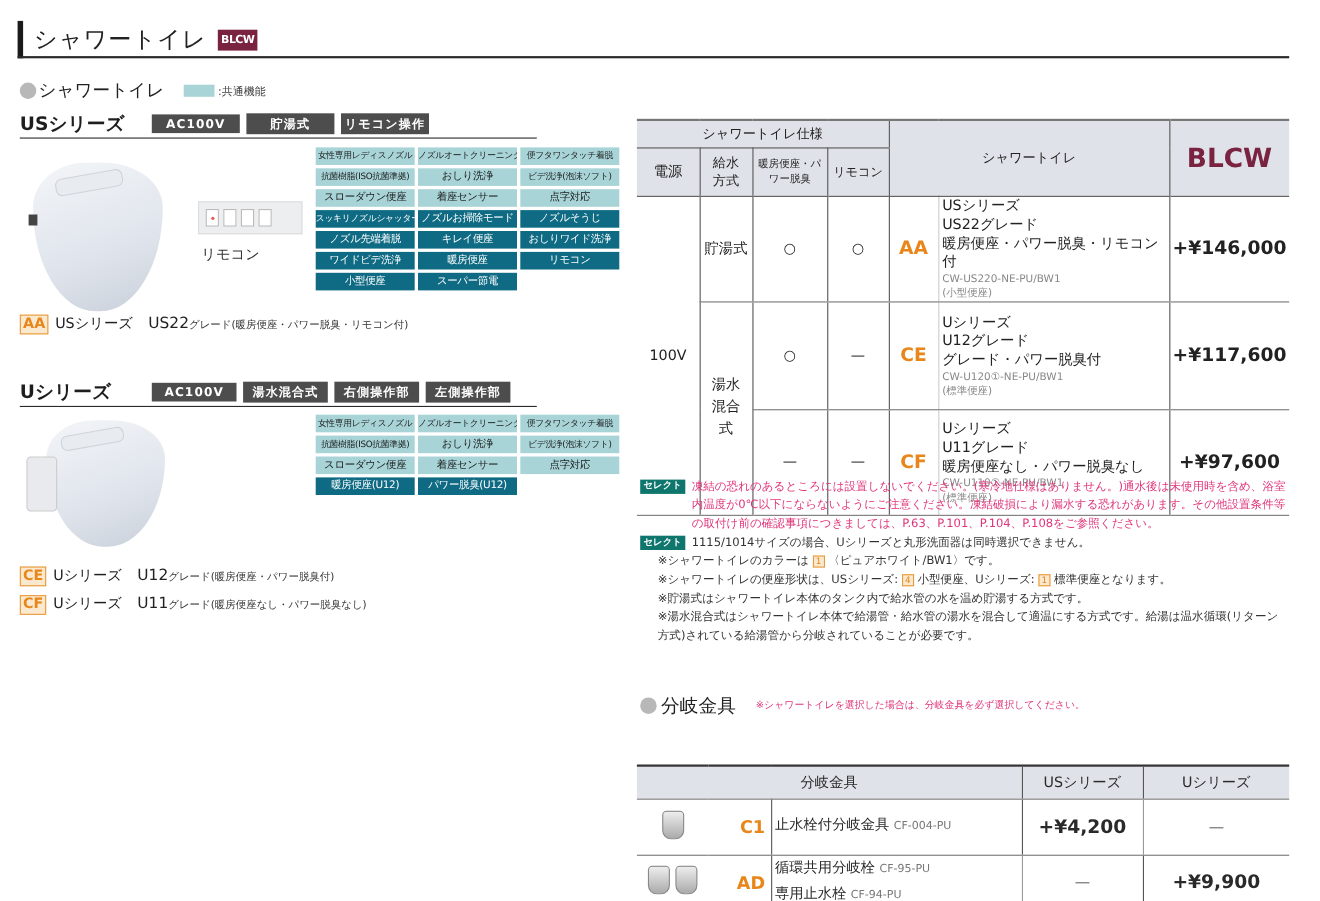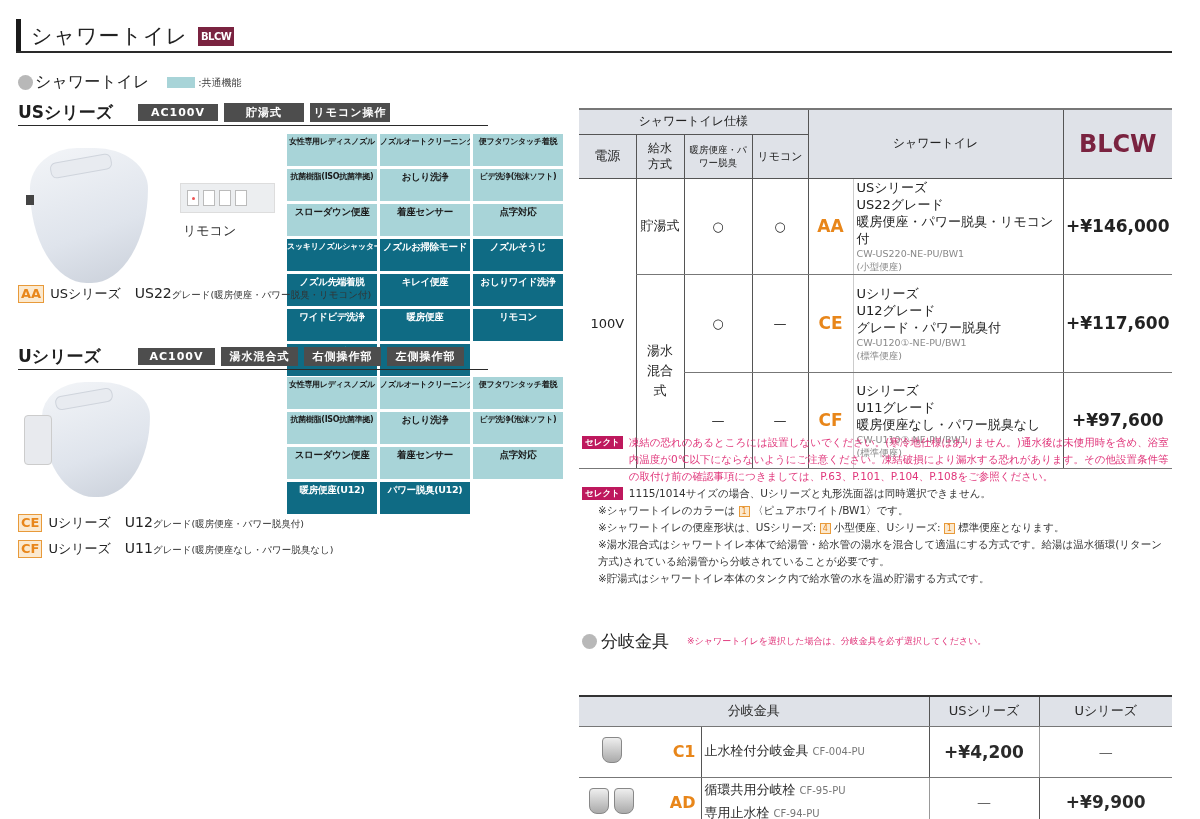--- a/index.html
+++ b/index.html
@@ -28,21 +28,21 @@
   .toilet-img { position: absolute; }
   .toilet-shape { position: absolute; background: linear-gradient(160deg, #f3f5f8 0%, #dfe4ec 60%, #c9cfd9 100%); border-radius: 40% 45% 48% 48% / 30% 30% 70% 70%; }
   .toilet-lid { position: absolute; background: #e8ebf0; border: 1px solid #cfd4dc; border-radius: 6px; }
   .remote { position: absolute; left: 180px; top: 183px; width: 95px; height: 30px; background: #eceef0; border: 1px solid #ddd; display: flex; align-items: center; gap: 4px; padding-left: 6px; }
   .remote .k { width: 12px; height: 16px; background: #fff; border: 1px solid #bbb; }
   .remote .k.red { background: #fff; position: relative; }
   .remote .k.red::after { content: ""; position: absolute; left: 4px; top: 6px; width: 3px; height: 3px; background: #e55; border-radius: 50%; }
   .remote-label { position: absolute; left: 183px; top: 222px; font-size: 13px; color: #333; }
 
   .chips { position: absolute; display: grid; grid-template-columns: 90px 90px 90px; gap: 3px 3px; }
-  .chip { height: 32px; font-size: 9.5px; font-weight: bold; text-align: center; line-height: 16px; white-space: nowrap; overflow: hidden; letter-spacing: -0.3px; }
+  .chip { height: 16px; font-size: 9.5px; font-weight: normal; text-align: center; line-height: 16px; white-space: nowrap; overflow: hidden; letter-spacing: -0.3px; }
   .chip.common { background: #a8d4d8; color: #1a1a1a; }
   .chip.feature { background: #0f6b84; color: #ffffff; }
   .chip.sm { font-size: 8px; }
 
   .option-line { position: absolute; left: 18px; display: flex; align-items: baseline; }
   .code-box { border: 1.5px solid #e89a3a; color: #e8861a; background: #fbe9cf; font-weight: bold; font-size: 13px; padding: 0 2px; line-height: 16px; margin-right: 6px; }
   .opt-series { font-size: 13px; color: #222; }
   .opt-grade { font-size: 14px; margin-left: 14px; color: #222; }
   .opt-desc { font-size: 9.5px; color: #333; }
 
@@ -58,21 +58,21 @@
   .spec td.power { border-left: none; }
   .spec td.code { color: #e8861a; font-weight: bold; font-size: 17px; border-right: 1px solid #ccc; }
   .spec td.desc { text-align: left; padding-left: 3px; font-size: 13px; line-height: 17px; }
   .spec td.desc .model { font-size: 9.5px; color: #888; line-height: 13px; display: block; }
   .spec td.price { font-weight: bold; font-size: 17px; }
   .brand-head { color: #7a2340 !important; font-weight: bold !important; font-size: 24px !important; }
 
   
   .notes { position: absolute; left: 582px; top: 434px; width: 590px; font-size: 10.5px; line-height: 17px; }
   .note { display: flex; }
-  .select-badge { background: #be185d; color: #fff; font-size: 8.5px; font-weight: bold; padding: 0 3px; height: 13px; line-height: 13px; margin-top: 2px; margin-right: 6px; flex: 0 0 auto; }
+  .select-badge { background: #0f766e; color: #fff; font-size: 8.5px; font-weight: bold; padding: 0 3px; height: 13px; line-height: 13px; margin-top: 2px; margin-right: 6px; flex: 0 0 auto; }
   .pink { color: #e0357a; }
   .note-body { color: #333; }
   .asterisk { padding-left: 16px; color: #333; }
   .numbox { display: inline-block; border: 1px solid #e89a3a; background: #fbe9cf; color: #e8861a; font-size: 8px; width: 11px; height: 11px; line-height: 10px; text-align: center; }
 
   .fitting-head { position: absolute; left: 582px; top: 630px; display: flex; align-items: center; }
   .fitting-head .h { font-size: 17px; color: #222; margin-left: 2px; }
   .fitting-head .warn { font-size: 9px; color: #e0357a; margin-left: 18px; }
 
   .fit { left: 579px; top: 659px; width: 593px; }
@@ -281,22 +281,22 @@
     <span class="numbox">1</span>
     <span>〈ピュアホワイト/BW1〉です。</span>
   </div>
   <div class="asterisk">
     <span>※シャワートイレの便座形状は、USシリーズ:</span>
     <span class="numbox">4</span>
     <span>小型便座、Uシリーズ:</span>
     <span class="numbox">1</span>
     <span>標準便座となります。</span>
   </div>
+  <div class="asterisk">※貯湯式はシャワートイレ本体のタンク内で給水管の水を温め貯湯する方式です。</div>
   <div class="asterisk">※湯水混合式はシャワートイレ本体で給湯管・給水管の湯水を混合して適温にする方式です。給湯は温水循環(リターン方式)されている給湯管から分岐されていることが必要です。</div>
-  <div class="asterisk">※貯湯式はシャワートイレ本体のタンク内で給水管の水を温め貯湯する方式です。</div>
 </div>
 
 <div class="fitting-head">
   <span class="dot"></span>
   <span class="h">分岐金具</span>
   <span class="warn">※シャワートイレを選択した場合は、分岐金具を必ず選択してください。</span>
 </div>
 
 <table class="fit">
   <colgroup>

